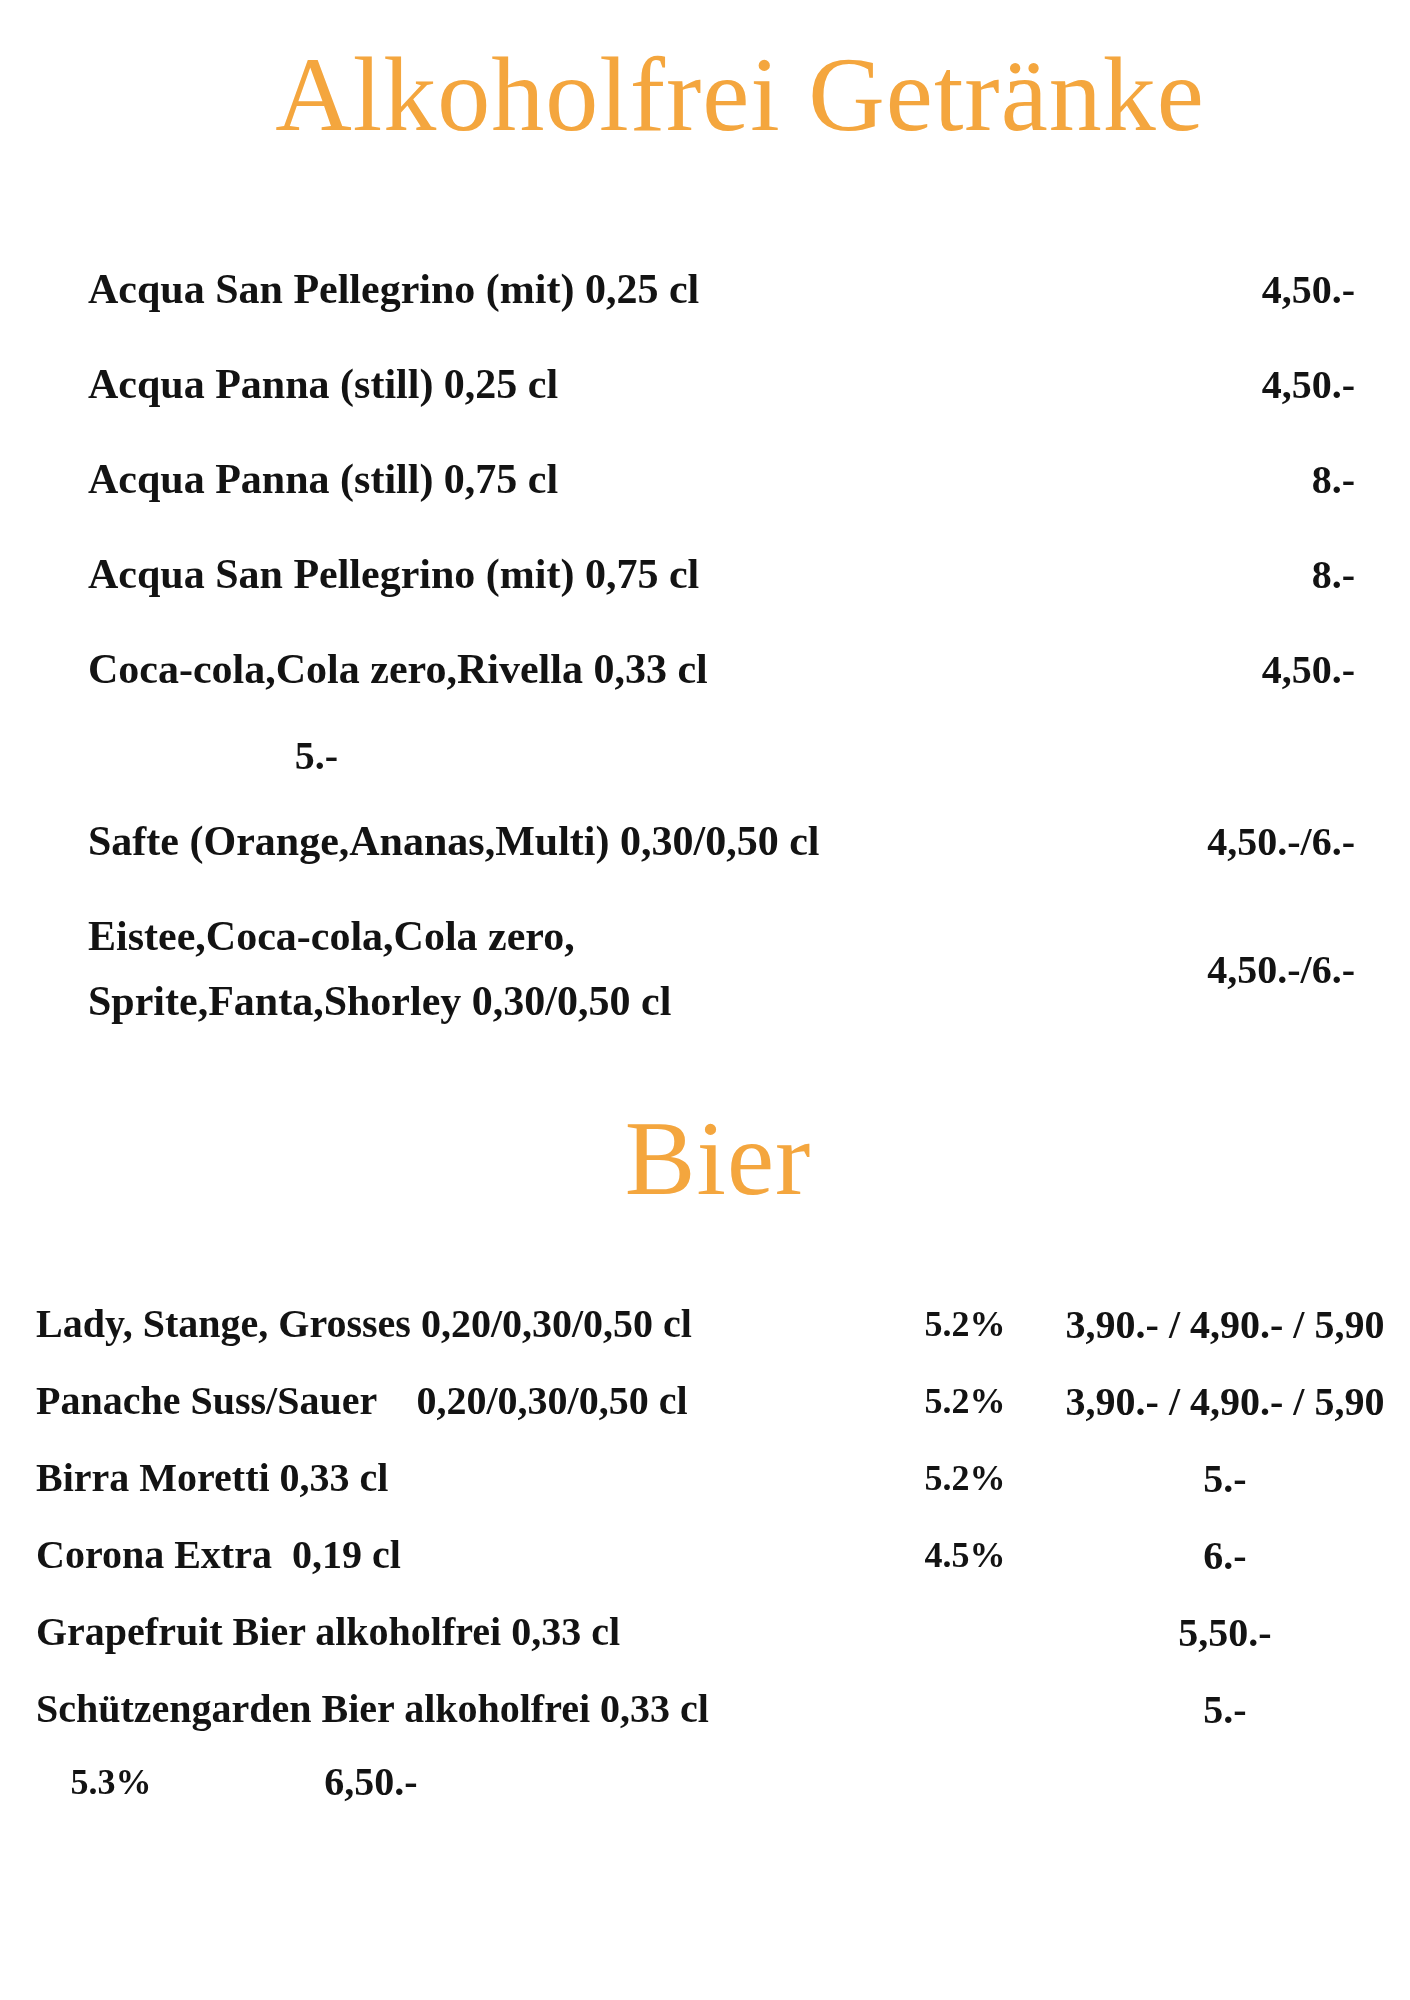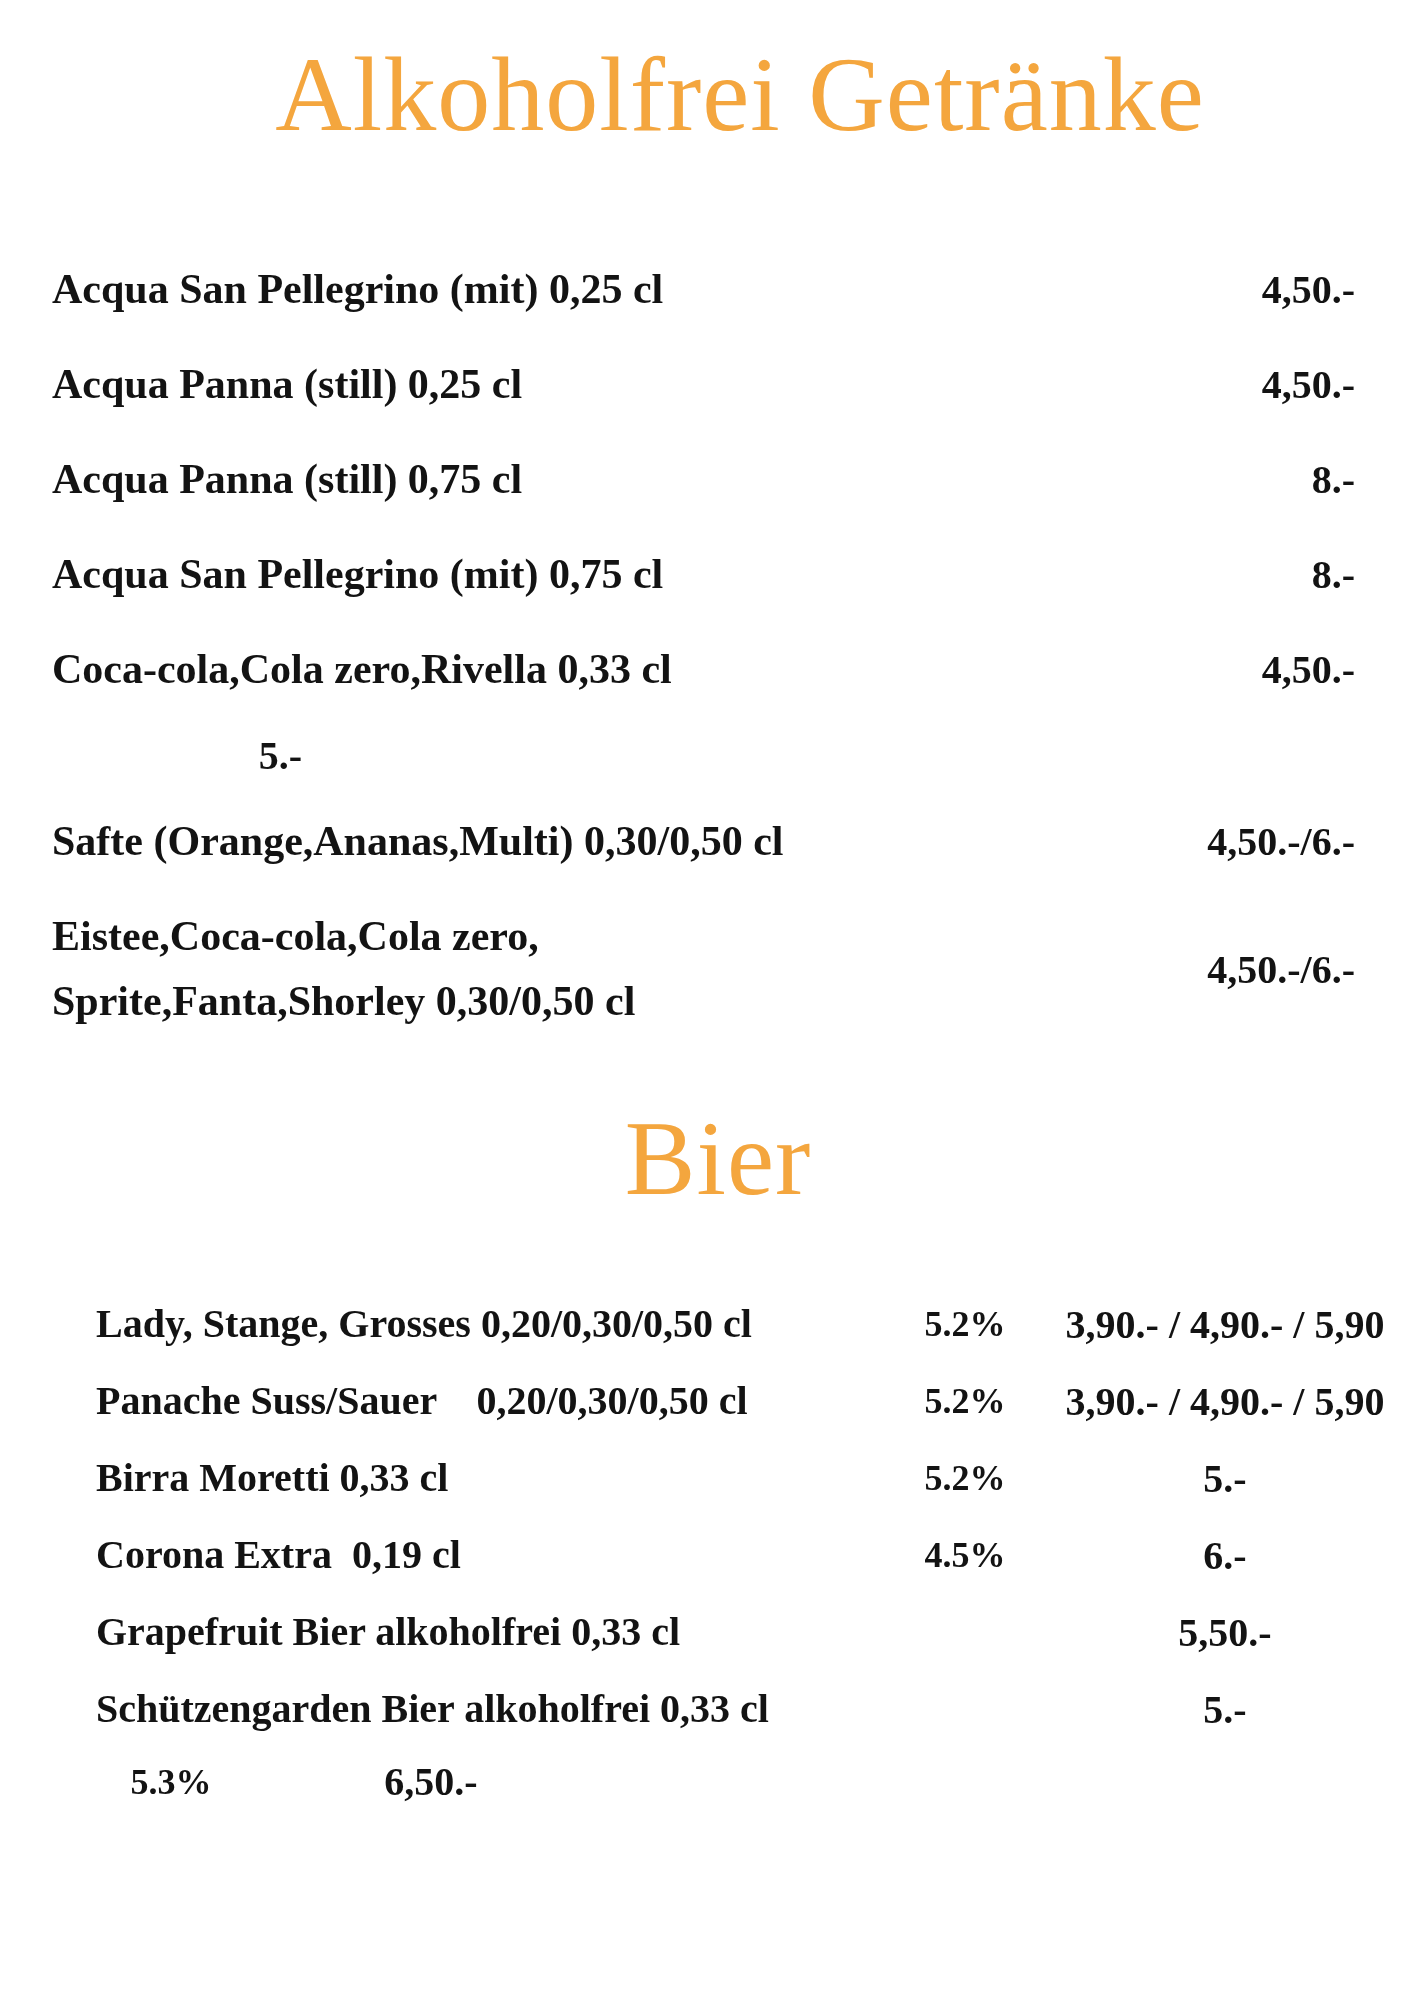--- a/index.html
+++ b/index.html
@@ -18,36 +18,36 @@
     line-height: 130px;
     font-weight: 400;
     letter-spacing: 1px;
   }
   .title-soft { margin: 30px 0 0 70px; text-align: center; }
   .title-beer { margin-top: 60px; text-align: center; margin-left: 26px; }
 
   .menu { list-style: none; }
 
   
-  .menu-soft { margin-top: 97px; padding: 0 55px 0 52px; }
+  .menu-soft { margin-top: 97px; padding: 0 55px 0 88px; }
   .menu-soft .row { display: flex; align-items: center; margin-bottom: 30px; }
   .menu-soft .item-name {
     flex: 1;
     font-size: 42px; line-height: 65px;
     font-weight: 700;
     white-space: pre-wrap;
   }
   .menu-soft .price {
     width: 250px; text-align: right;
     font-size: 40px; font-weight: 700;
     white-space: nowrap;
   }
 
   
-  .menu-beer { margin-top: 72px; padding-left: 96px; }
+  .menu-beer { margin-top: 72px; padding-left: 36px; }
   .menu-beer .row { display: flex; align-items: center; margin-bottom: 21px; }
   .menu-beer .item-name {
     flex: 1;
     font-size: 40px; line-height: 56px;
     font-weight: 700;
     white-space: pre-wrap;
   }
   .menu-beer .abv {
     width: 150px; text-align: center;
     font-size: 36px; font-weight: 700;

